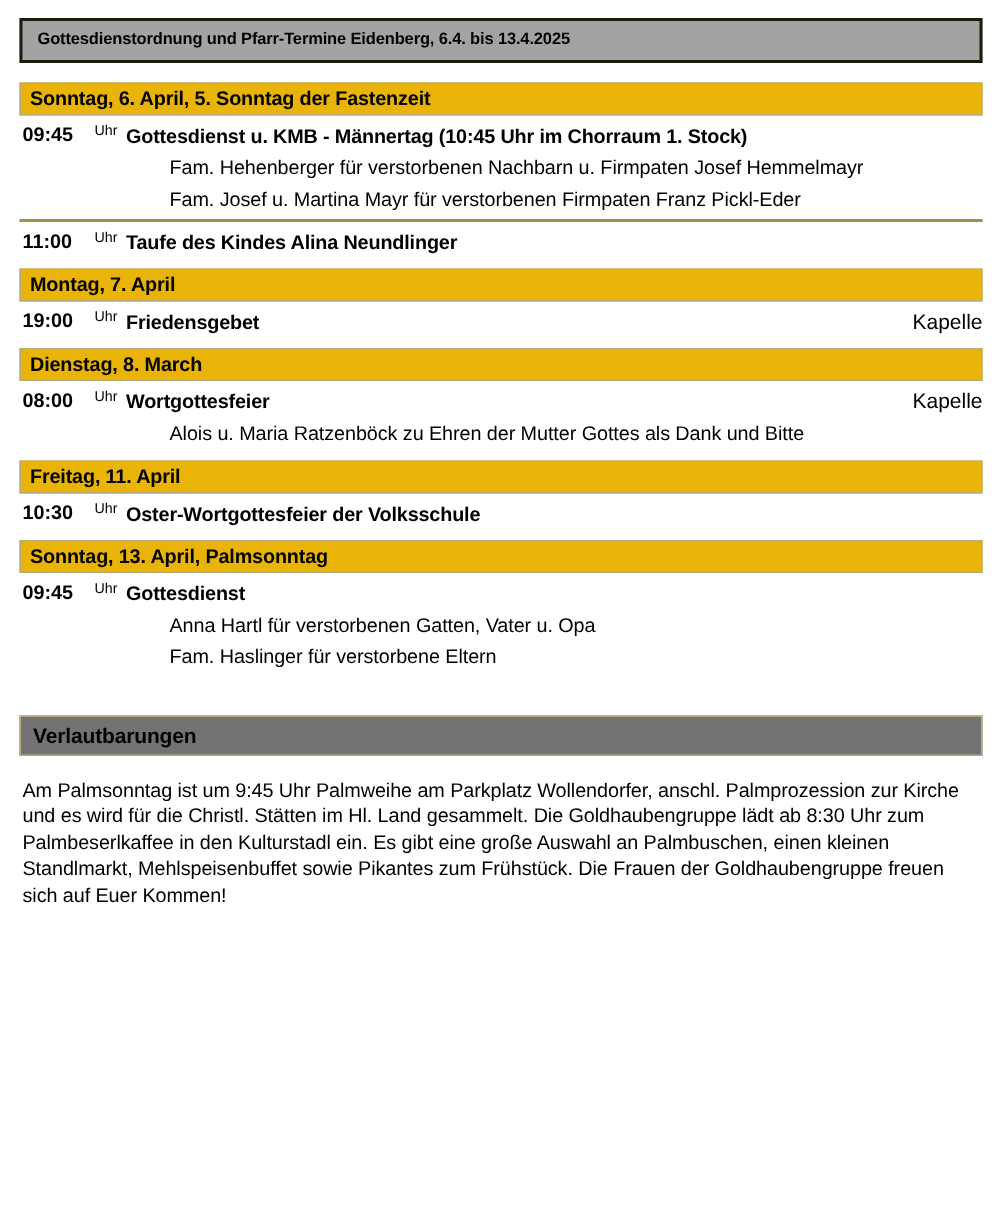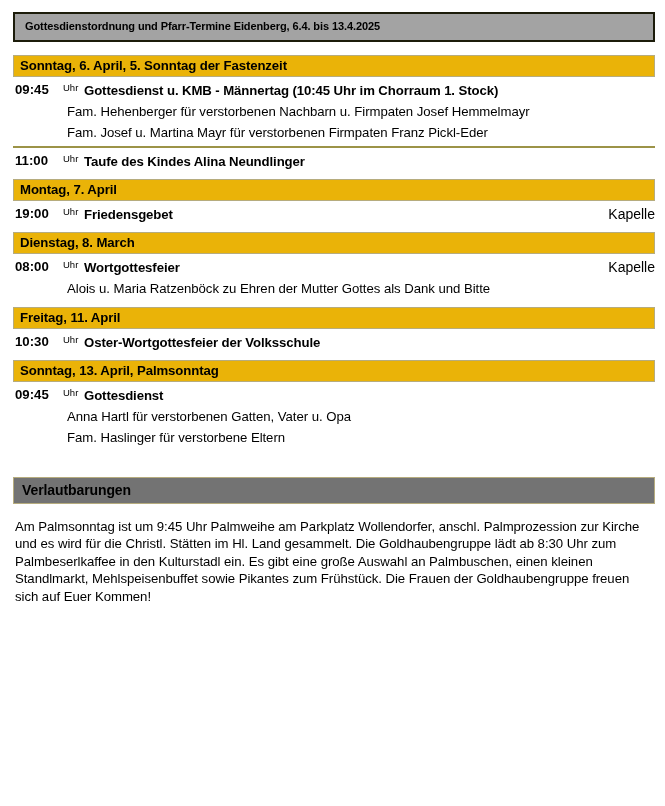--- a/index.html
+++ b/index.html
@@ -88,21 +88,21 @@
   }
   .ev-place {
     flex: 0 0 auto;
     font-size: 14px;
     font-weight: normal;
     text-align: right;
     padding-left: 8px;
     white-space: nowrap;
   }
   .ev-notes {
-    margin-left: 54px;
+    margin-left: 100px;
     padding-top: 1px;
   }
   .ev-note {
     font-size: 13.2px;
     font-weight: normal;
     line-height: 1.32;
     margin-top: 4px;
     letter-spacing: -0.05px;
   }
   .ev-note:first-child { margin-top: 3px; }

